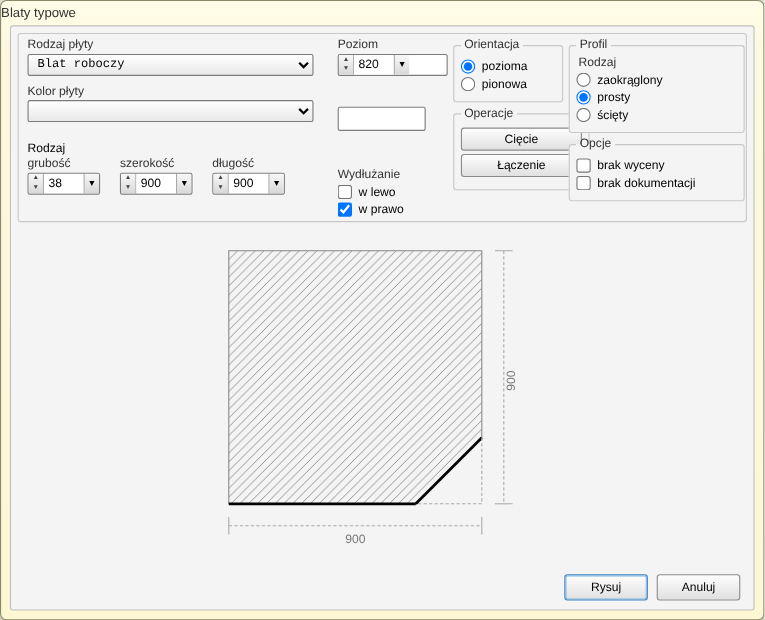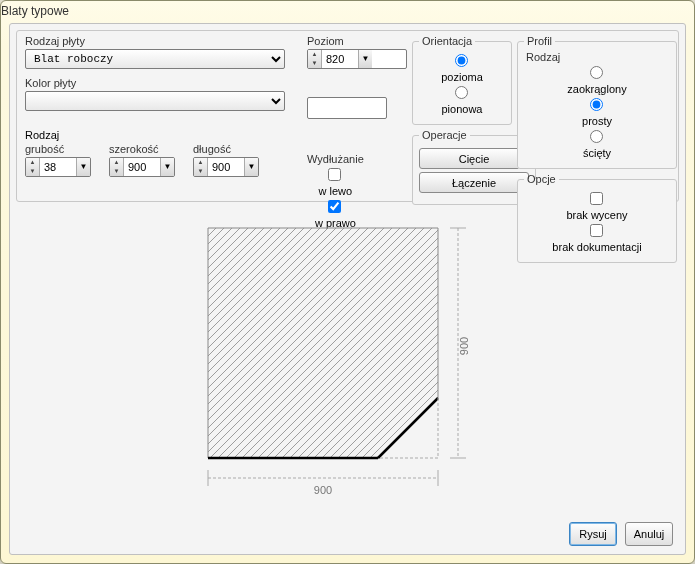--- a/index.html
+++ b/index.html
@@ -122,21 +122,20 @@
     font-size: 11px;
     padding: 0 3px;
     color: #333;
   }
   .radio-row, .check-row {
     display: flex;
     align-items: center;
     gap: 4px;
     margin: 3px 0;
     font-size: 11px;
-    flex-direction: column;
   }
   input[type=radio], input[type=checkbox] {
     margin: 0 2px 0 0;
     width: 13px;
     height: 13px;
   }
   .op-button {
     display: block;
     width: 110px;
     height: 21px;
@@ -188,21 +187,21 @@
   }
 
   .bottom-buttons {
     position: absolute;
     right: 12px;
     bottom: 8px;
     display: flex;
     gap: 8px;
   }
   .btn {
-    width: 48px;
+    width: 76px;
     height: 24px;
     border: 1px solid #8a8a8a;
     border-radius: 3px;
     background: linear-gradient(#fefefe, #e0e0e0);
     font-size: 11px;
     cursor: pointer;
   }
   .btn.primary {
     border: 1px solid #3a84c4;
     box-shadow: 0 0 0 1px #7fb8e6 inset;

